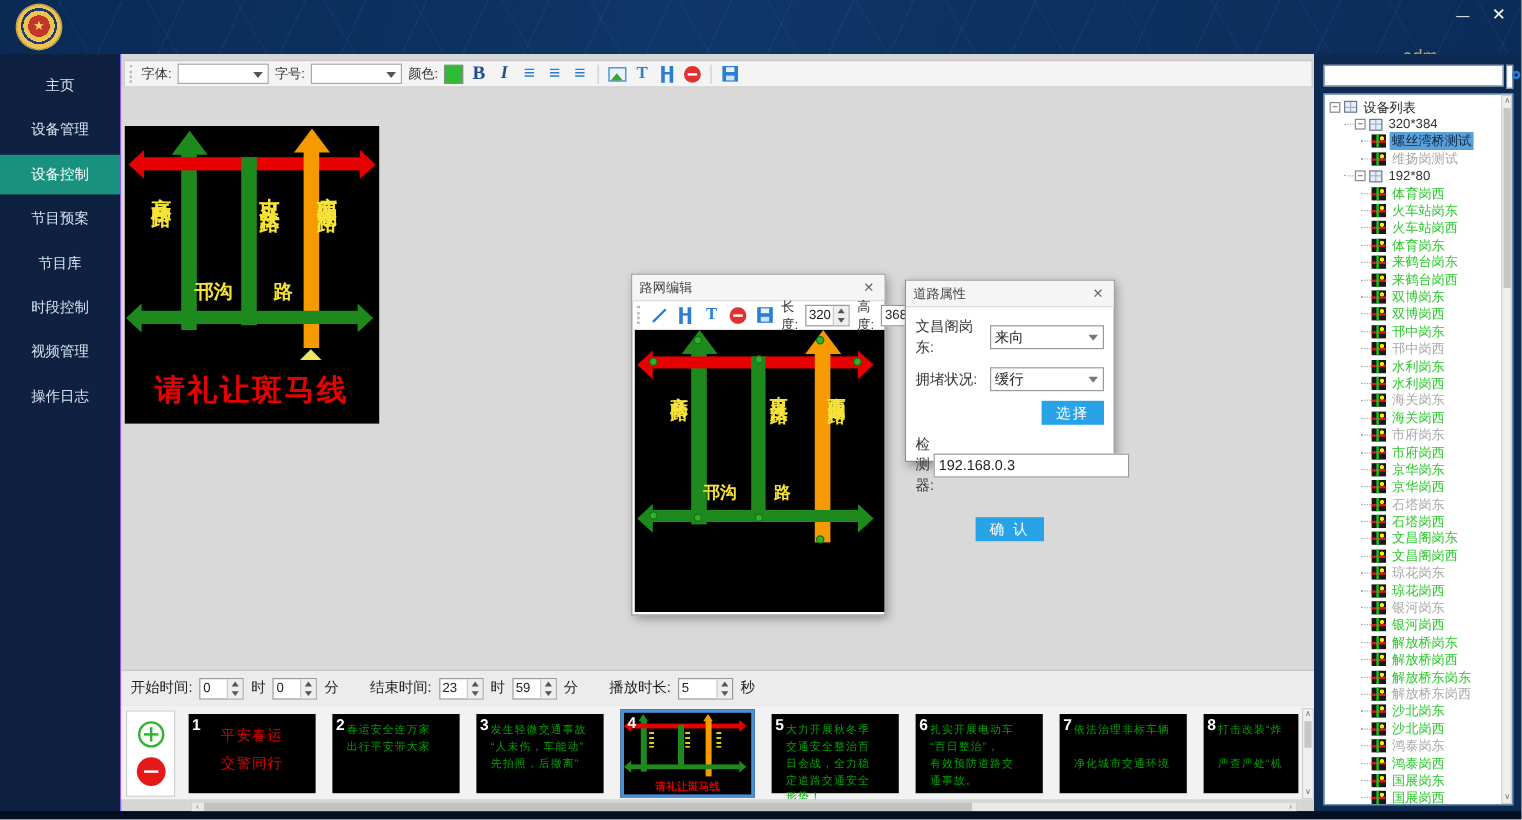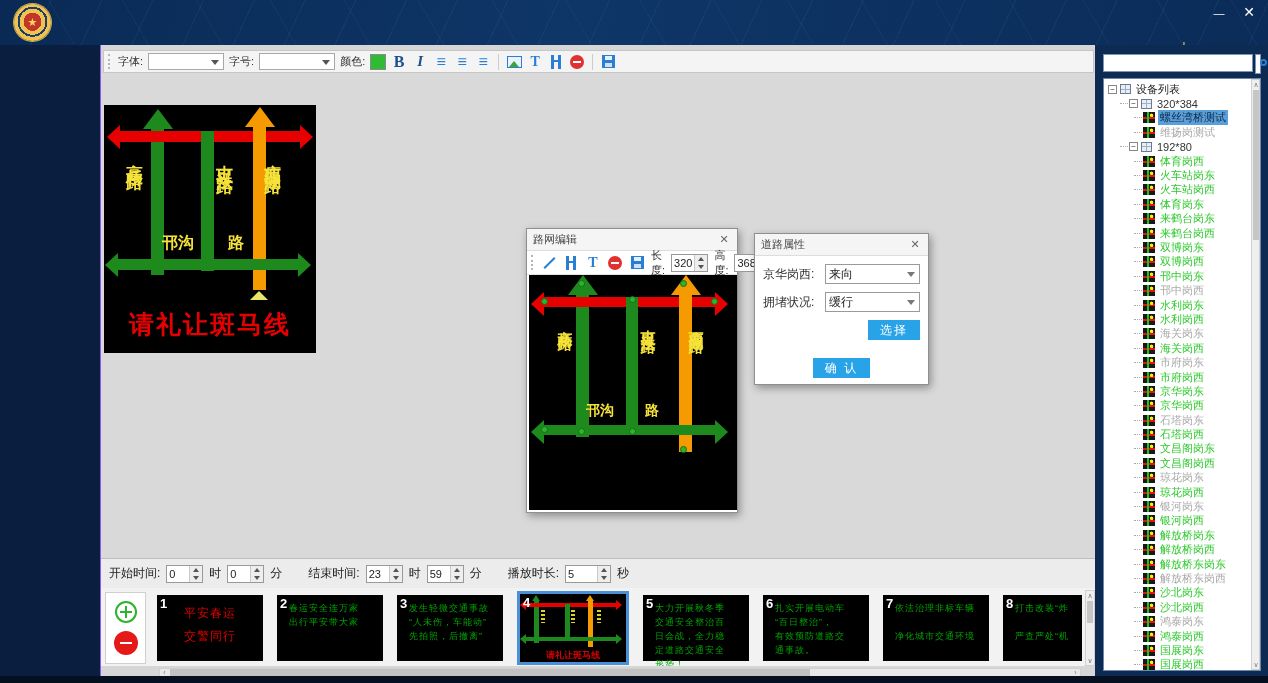--- a/index.html
+++ b/index.html
@@ -219,20 +219,30 @@
 
 <div class="window">
 
   <header class="app-header">
     <div class="badge"></div>
     <div class="user-name">adm</div>
     <div class="win-btn min-btn"></div>
     <div class="win-btn close-btn"></div>
   </header>
 
+  <nav class="sidebar">
+      <div class="side-item">主页</div>
+      <div class="side-item">设备管理</div>
+      <div class="side-item active">设备控制</div>
+      <div class="side-item">节目预案</div>
+      <div class="side-item">节目库</div>
+      <div class="side-item">时段控制</div>
+      <div class="side-item">视频管理</div>
+      <div class="side-item">操作日志</div>
+    </nav>
 
   <div class="main">
 
     <div class="toolbar">
       <span class="grip"></span>
       <span class="tb-label">字体:</span>
       <span class="tb-select">
           <i class="chev"></i>
         </span>
       <span class="tb-label">字号:</span>
@@ -351,29 +361,33 @@
           <span class="hlabel" style="left:116px;top:127px">路</span>
         </div>
       </div>
 
       <div class="dialog props-dlg">
         <div class="dlg-title">
           <span>道路属性</span>
           <span class="dlg-close"></span>
         </div>
         <div class="prop-row">
-          <span class="plabel">京华岗西:</span>
+          <span class="plabel">文昌阁岗东:</span>
           <span class="psel"><span>来向</span><i class="chev"></i></span>
         </div>
         <div class="prop-row">
           <span class="plabel">拥堵状况:</span>
           <span class="psel"><span>缓行</span><i class="chev"></i></span>
         </div>
         <div class="prop-row row-right">
           <button class="btn-blue">选择</button>
+        </div>
+        <div class="prop-row">
+          <span class="plabel">检测器:</span>
+          <input class="pinput" value="192.168.0.3" style="">
         </div>
         <div class="prop-row row-center">
           <button class="btn-blue">确 认</button>
         </div>
       </div>
     </div>
 
     <div class="schedule">
       <span>开始时间:</span>
       <span class="spin">

